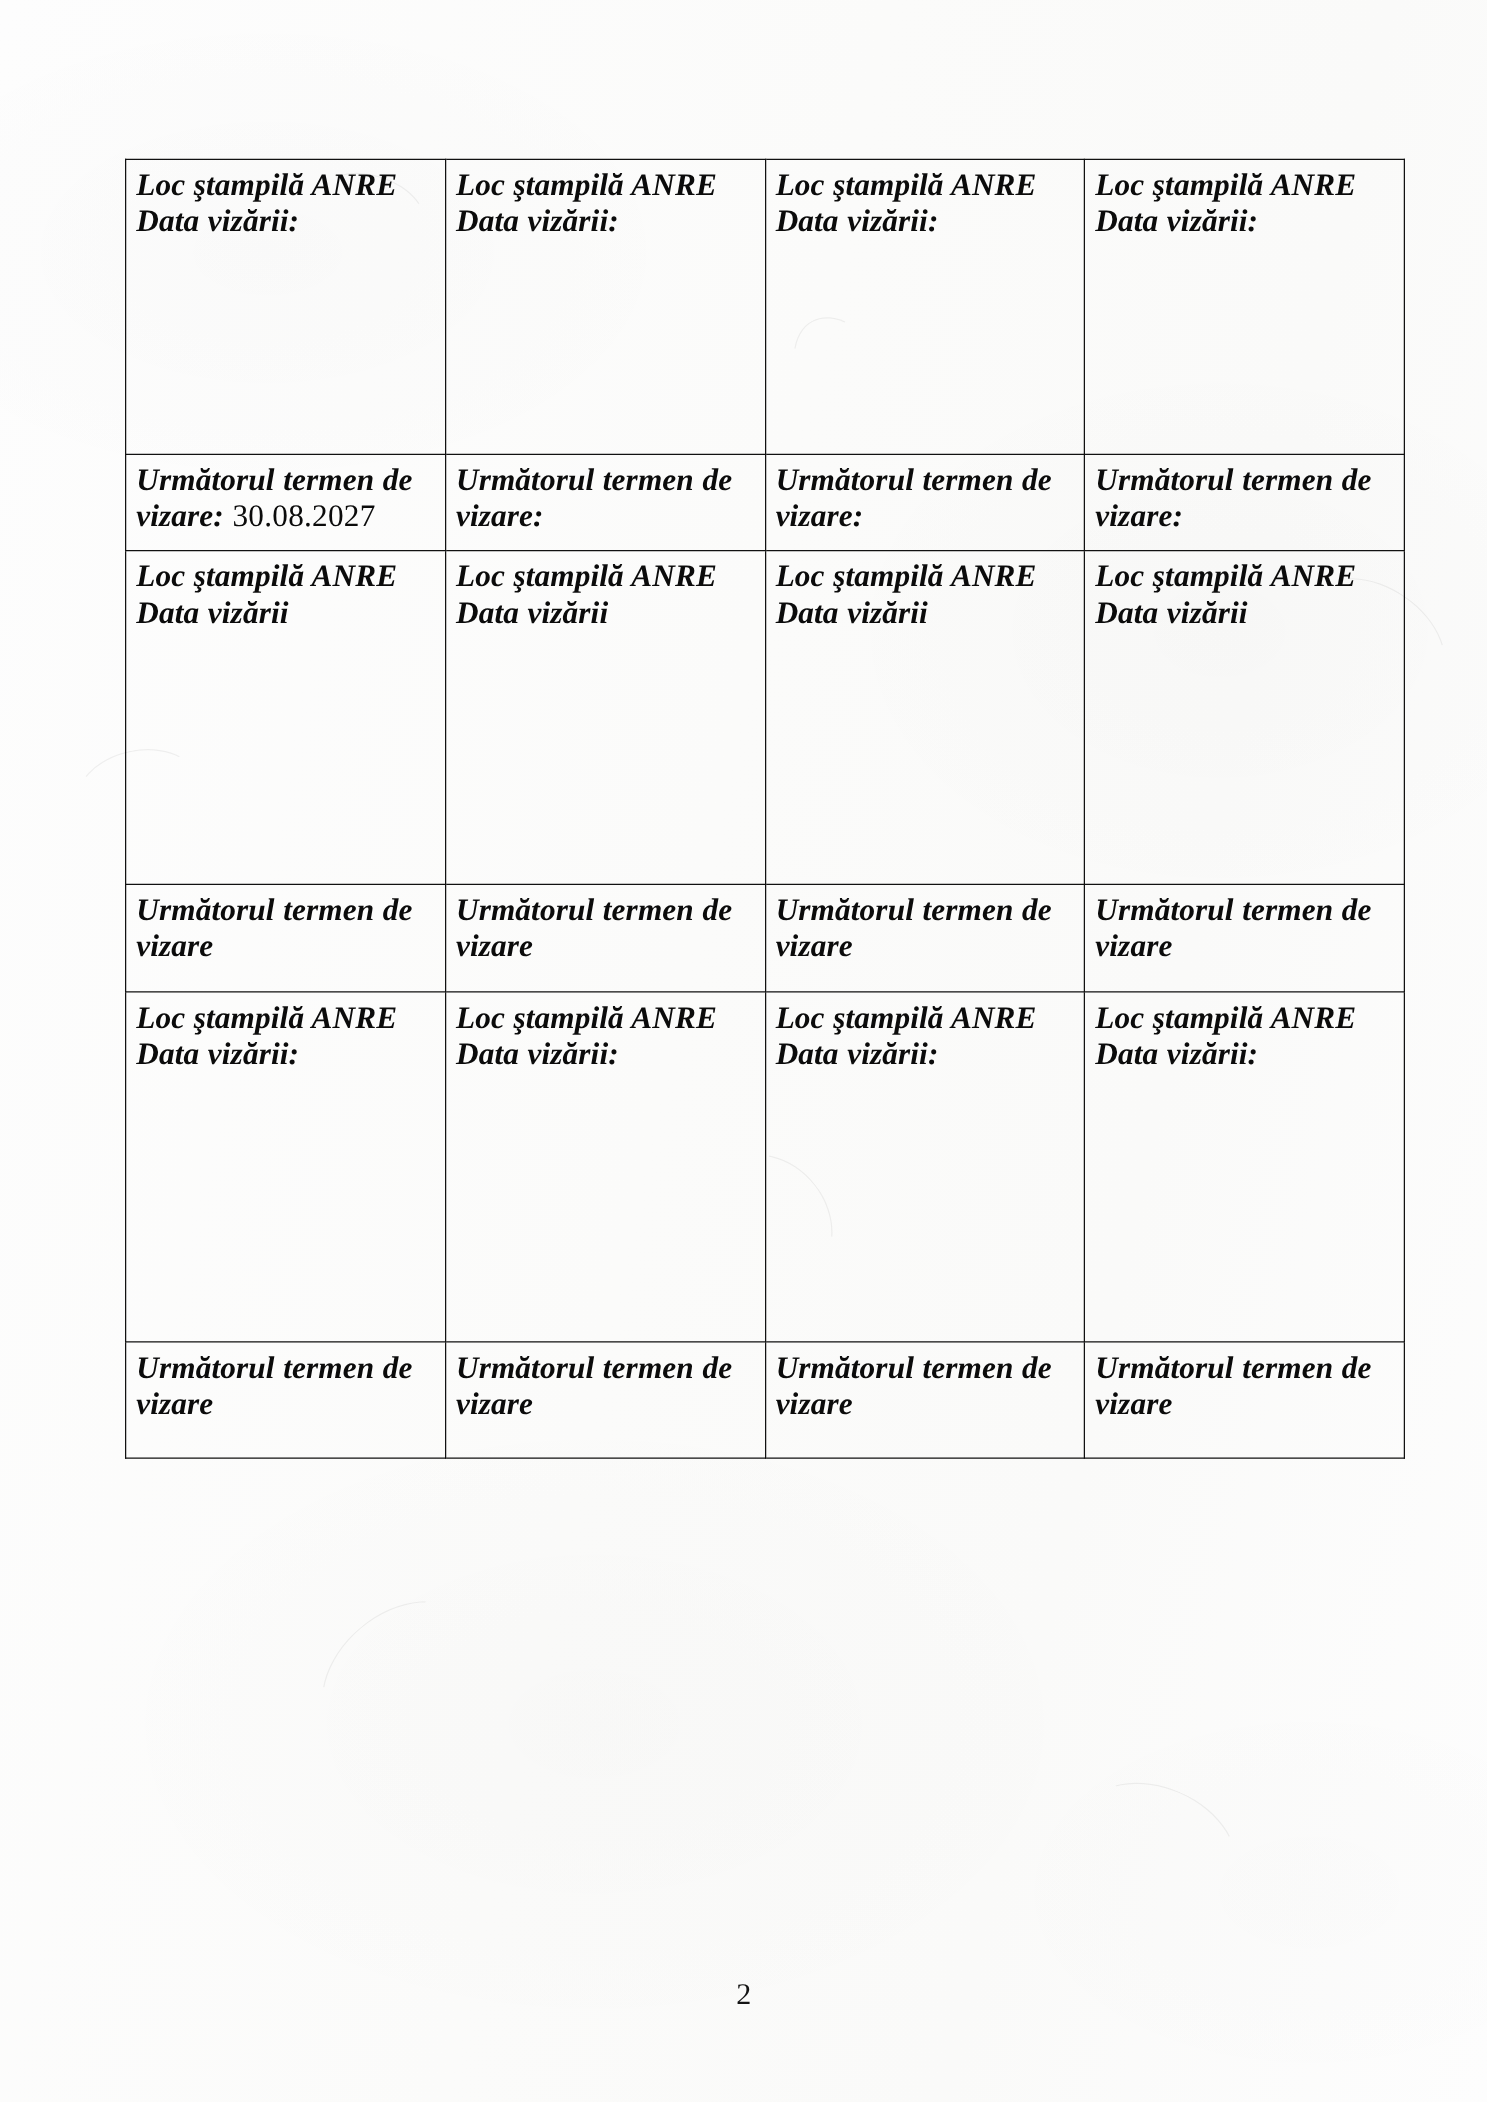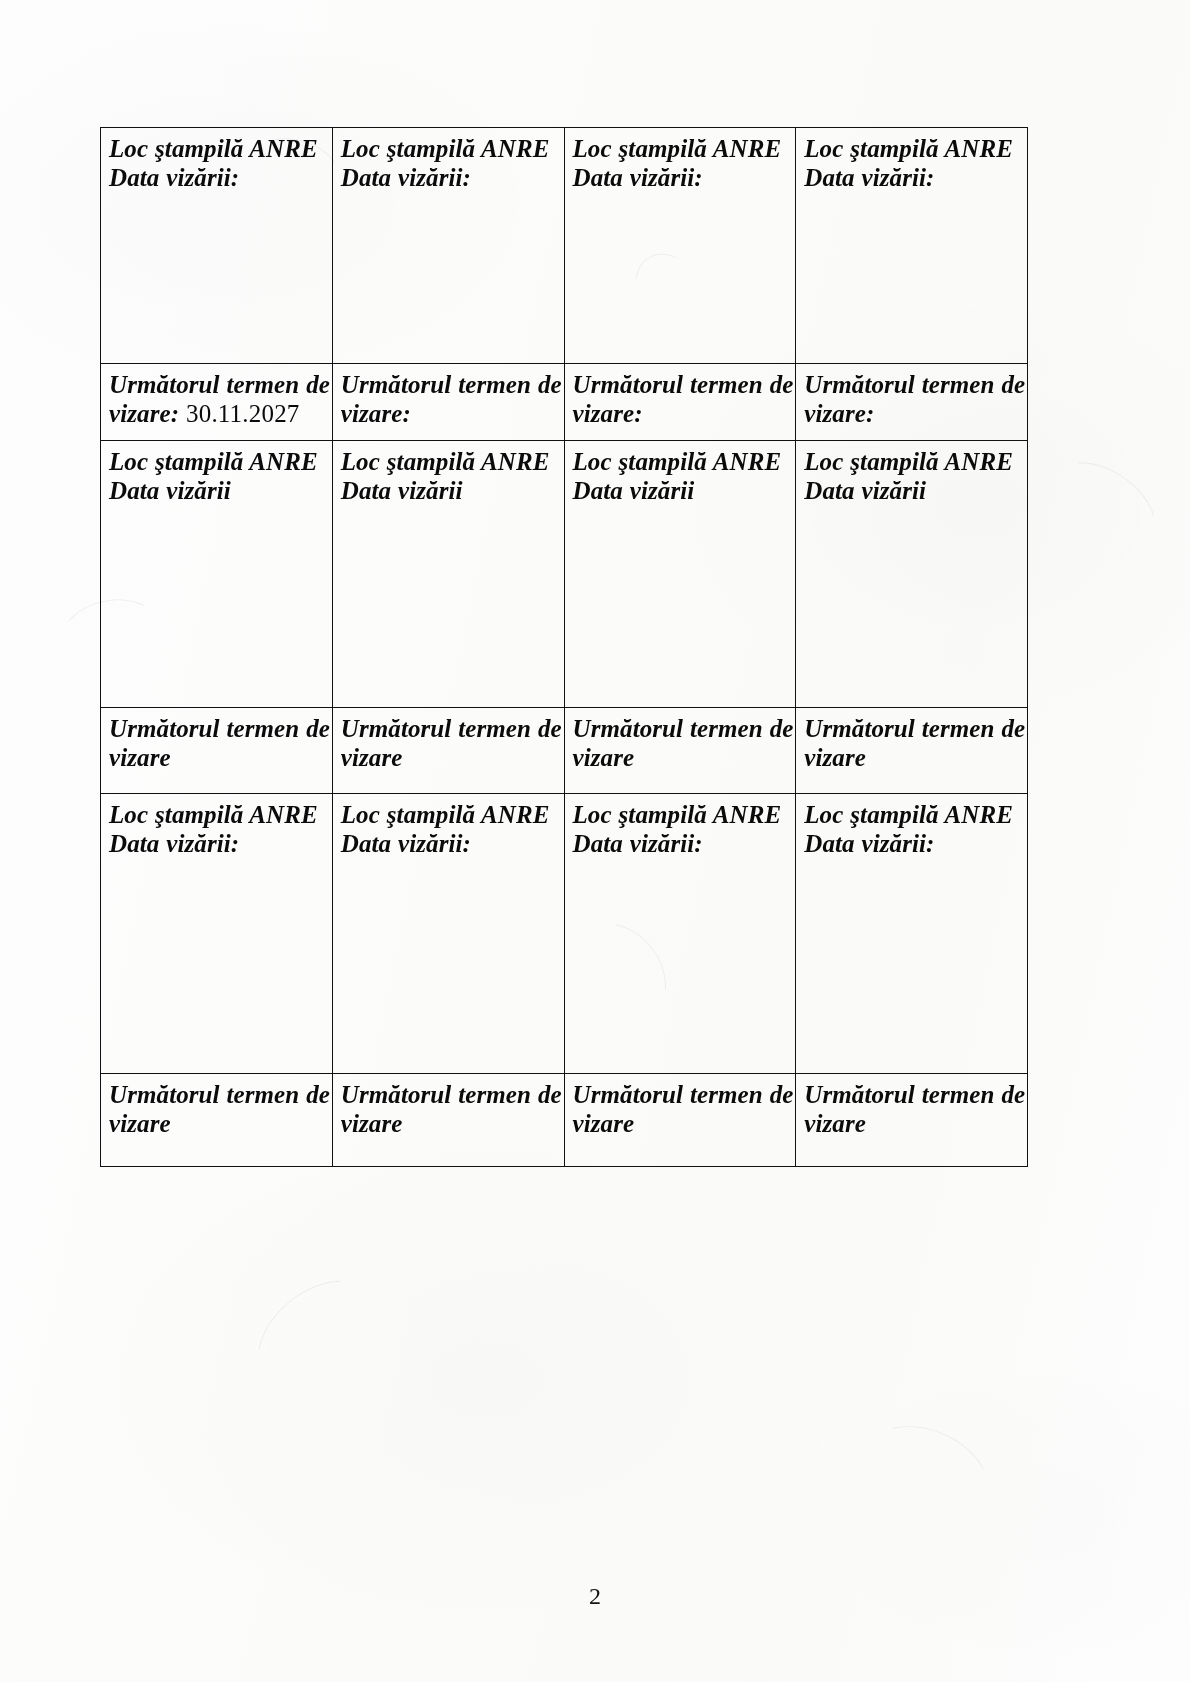--- a/index.html
+++ b/index.html
@@ -40,21 +40,21 @@
     border-radius: 50%;
     border: 1px solid rgba(0,0,0,0.055);
     border-color: rgba(0,0,0,0.055) transparent transparent transparent;
     pointer-events: none;
   }
 
   .stamp-table {
     position: absolute;
     left: 100px;
     top: 127px;
-    width: 928px;
+    width: 1024px;
     border-collapse: collapse;
     table-layout: fixed;
   }
 
   .stamp-table td {
     border: 1.6px solid #111111;
     padding: 6px 4px 4px 8px;
     vertical-align: top;
     font-size: 25px;
     line-height: 1.17;
@@ -120,21 +120,21 @@
             <span class="line"><span>Data vizării:</span></span>
           </td>
           <td>
             <span class="line">Loc ştampilă ANRE</span>
             <span class="line"><span>Data vizării:</span></span>
           </td>
         </tr>
         <tr style="height: 77px;">
           <td>
             <span class="line">Următorul termen de</span>
-            <span class="line"><span>vizare:</span> <span class="value">30.11.2027</span></span>
+            <span class="line"><span>vizare:</span> <span class="value">30.08.2027</span></span>
           </td>
           <td>
             <span class="line">Următorul termen de</span>
             <span class="line"><span>vizare:</span></span>
           </td>
           <td>
             <span class="line">Următorul termen de</span>
             <span class="line"><span>vizare:</span></span>
           </td>
           <td>

